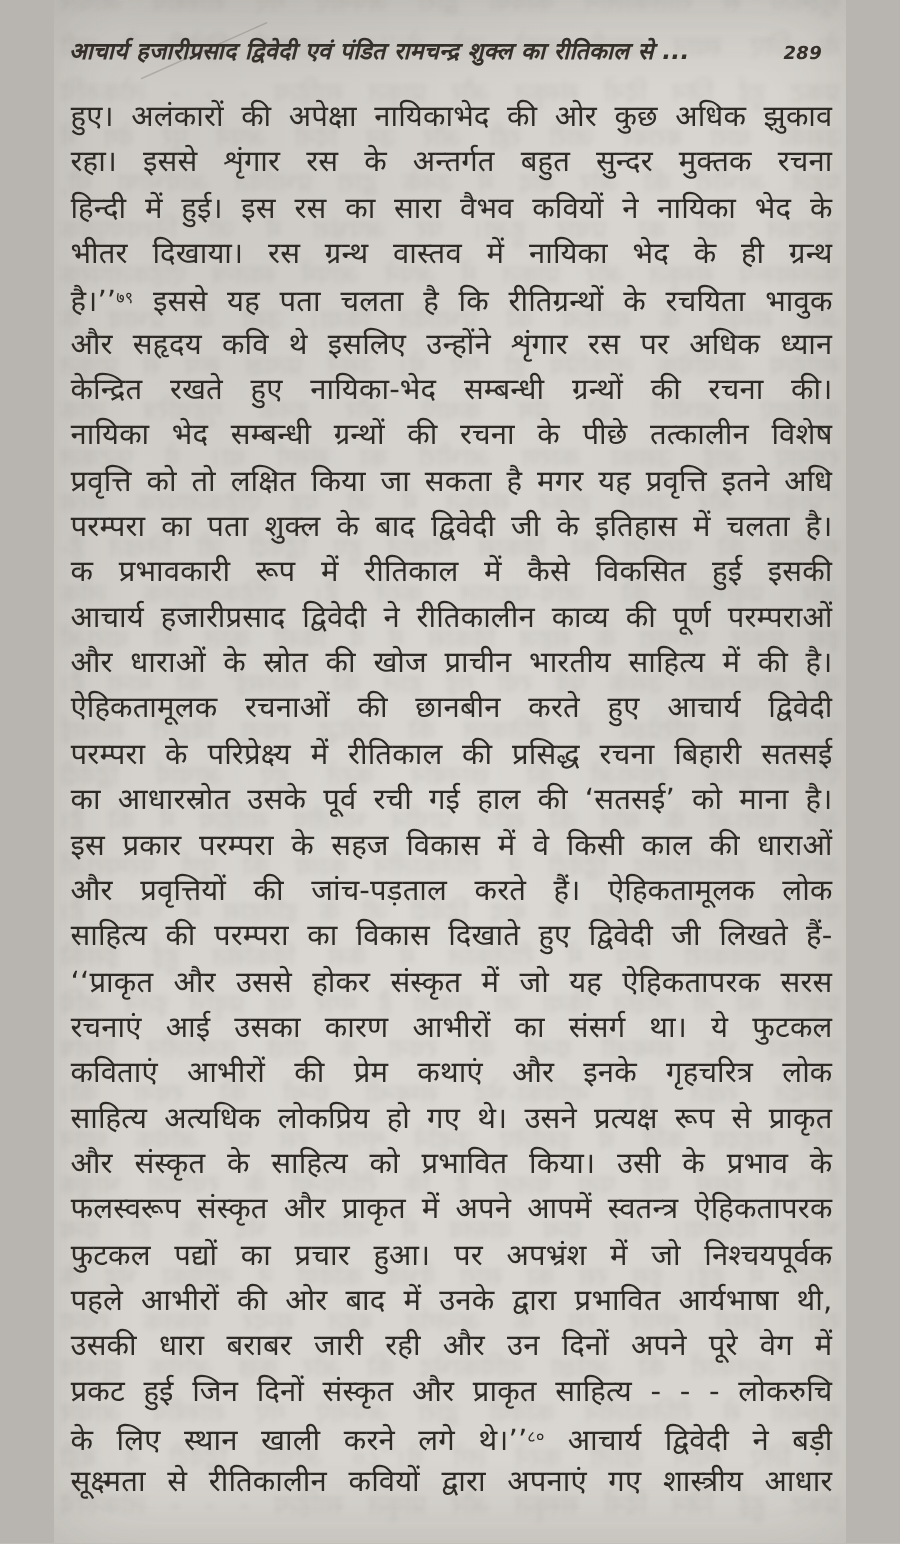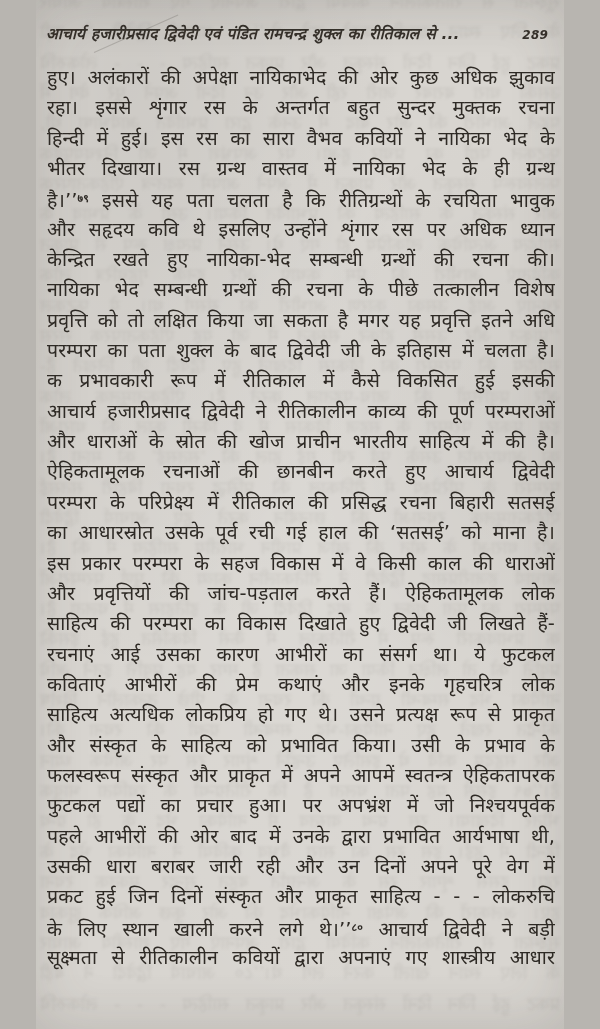--- a/index.html
+++ b/index.html
@@ -57,21 +57,20 @@
   .line{
     height:30.35px; line-height:30.35px;
     font-size:19.5px;
     text-align:justify; text-align-last:justify;
     overflow:hidden;
     letter-spacing:0.1px;
   }
   .line .sup{
     font-size:0.55em;
     vertical-align:0.5em;
-    font-weight:bold;
   }
   
   .page::after{
     content:""; position:absolute; inset:0; z-index:4; pointer-events:none;
     box-shadow:inset 0 0 55px rgba(60,55,48,0.16);
   }
 </style>
 </head>
 <body>
 
@@ -132,20 +131,21 @@
       <div class="line"><span>परम्परा का पता शुक्ल के बाद द्विवेदी जी के इतिहास में चलता है।</span></div>
       <div class="line"><span>क प्रभावकारी रूप में रीतिकाल में कैसे विकसित हुई इसकी</span></div>
       <div class="line"><span>आचार्य हजारीप्रसाद द्विवेदी ने रीतिकालीन काव्य की पूर्ण परम्पराओं</span></div>
       <div class="line"><span>और धाराओं के स्रोत की खोज प्राचीन भारतीय साहित्य में की है।</span></div>
       <div class="line"><span>ऐहिकतामूलक रचनाओं की छानबीन करते हुए आचार्य द्विवेदी</span></div>
       <div class="line"><span>परम्परा के परिप्रेक्ष्य में रीतिकाल की प्रसिद्ध रचना बिहारी सतसई</span></div>
       <div class="line"><span>का आधारस्रोत उसके पूर्व रची गई हाल की ‘सतसई’ को माना है।</span></div>
       <div class="line"><span>इस प्रकार परम्परा के सहज विकास में वे किसी काल की धाराओं</span></div>
       <div class="line"><span>और प्रवृत्तियों की जांच-पड़ताल करते हैं। ऐहिकतामूलक लोक</span></div>
       <div class="line"><span>साहित्य की परम्परा का विकास दिखाते हुए द्विवेदी जी लिखते हैं-</span></div>
+      <div class="line"><span>‘‘प्राकृत और उससे होकर संस्कृत में जो यह ऐहिकतापरक सरस</span></div>
       <div class="line"><span>रचनाएं आई उसका कारण आभीरों का संसर्ग था। ये फुटकल</span></div>
       <div class="line"><span>कविताएं आभीरों की प्रेम कथाएं और इनके गृहचरित्र लोक</span></div>
       <div class="line"><span>साहित्य अत्यधिक लोकप्रिय हो गए थे। उसने प्रत्यक्ष रूप से प्राकृत</span></div>
       <div class="line"><span>और संस्कृत के साहित्य को प्रभावित किया। उसी के प्रभाव के</span></div>
       <div class="line"><span>फलस्वरूप संस्कृत और प्राकृत में अपने आपमें स्वतन्त्र ऐहिकतापरक</span></div>
       <div class="line"><span>फुटकल पद्यों का प्रचार हुआ। पर अपभ्रंश में जो निश्चयपूर्वक</span></div>
       <div class="line"><span>पहले आभीरों की ओर बाद में उनके द्वारा प्रभावित आर्यभाषा थी,</span></div>
       <div class="line"><span>उसकी धारा बराबर जारी रही और उन दिनों अपने पूरे वेग में</span></div>
       <div class="line"><span>प्रकट हुई जिन दिनों संस्कृत और प्राकृत साहित्य - - - लोकरुचि</span></div>
       <div class="line"><span>के लिए स्थान खाली करने लगे थे।’’</span><span class="sup">८०</span><span> आचार्य द्विवेदी ने बड़ी</span></div>

